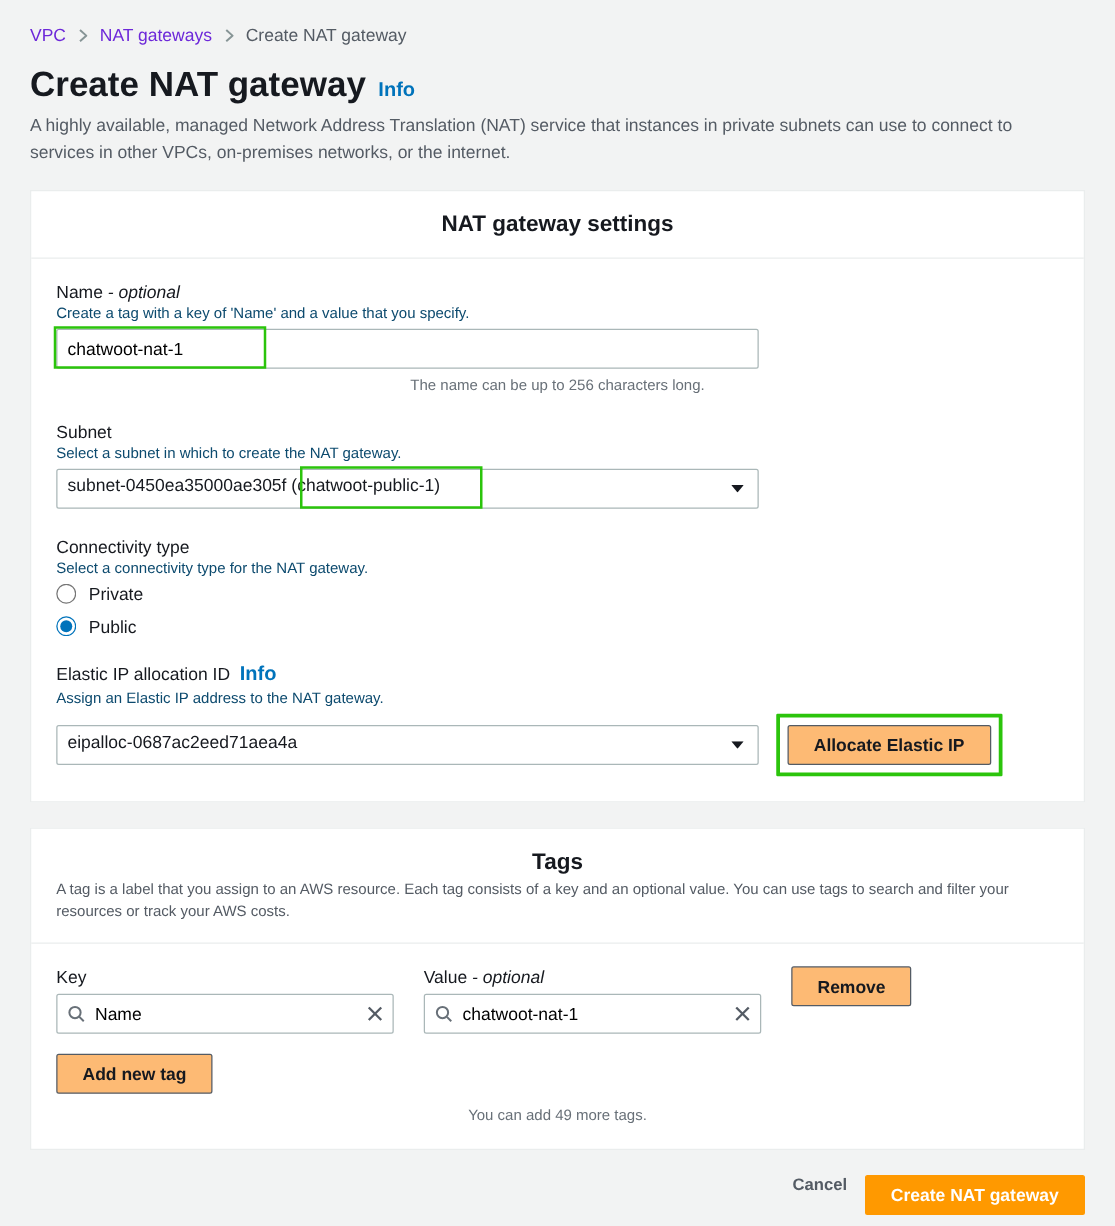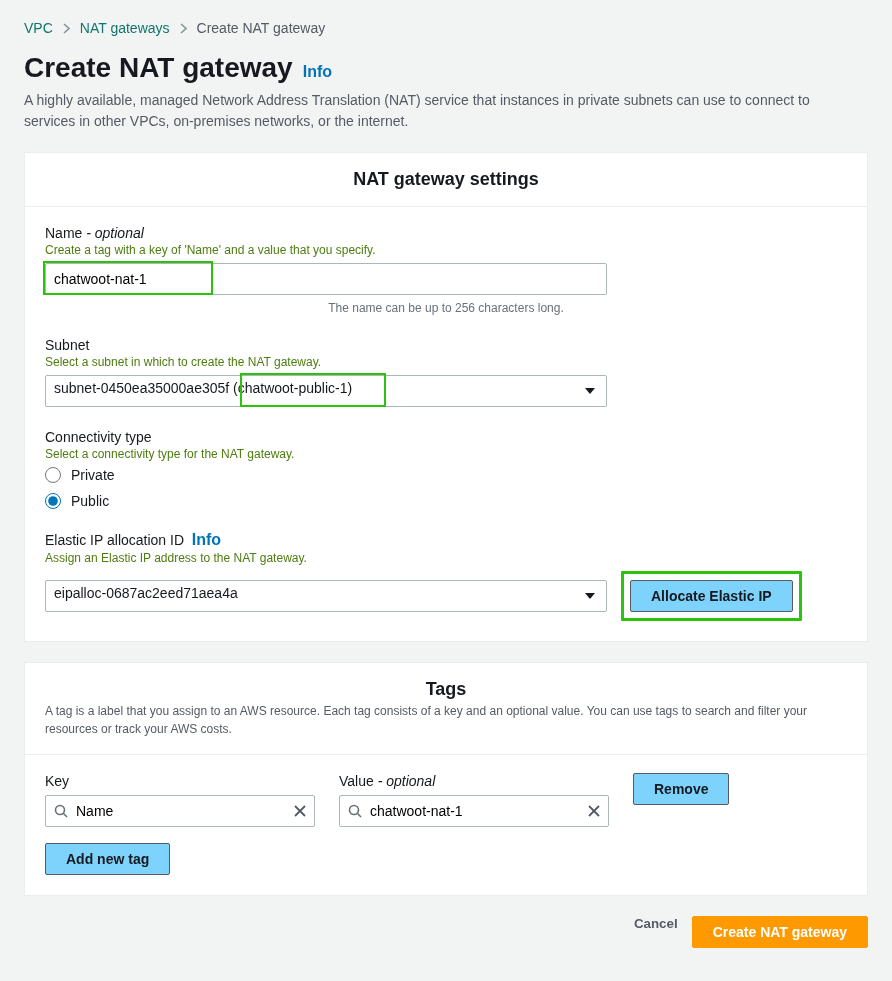--- a/index.html
+++ b/index.html
@@ -1,45 +1,45 @@
 <!DOCTYPE html>
 <html><head>
   <meta charset="utf-8">
   <style>
     * { box-sizing: border-box; margin: 0; padding: 0; }
     body { font-family: "Amazon Ember", "Helvetica Neue", Arial, sans-serif; background: #f2f3f3; color: #16191f; font-size: 14px; padding: 20px 24px; }
     .breadcrumb { display: flex; align-items: center; gap: 10px; font-size: 14px; margin-bottom: 16px; }
-    .breadcrumb a { color: #0f766e; text-decoration: none; cursor: pointer; }
+    .breadcrumb a { color: #6d28d9; text-decoration: none; cursor: pointer; }
     .breadcrumb .sep { color: #687078; }
     .breadcrumb .current { color: #545b64; }
     h1 { font-size: 28px; font-weight: 700; display: inline-block; }
     .header-row { display: flex; align-items: baseline; gap: 10px; margin-bottom: 6px; }
     .info-link { color: #0073bb; font-size: 16px; font-weight: 700; cursor: pointer; }
     .page-desc { color: #545b64; font-size: 14px; line-height: 1.5; margin-bottom: 20px; max-width: 830px; }
     .panel { background: #fff; border: 1px solid #eaeded; margin-bottom: 20px; }
     .panel-header { padding: 16px 20px; border-bottom: 1px solid #eaeded; }
     .panel-header h2 { font-size: 18px; font-weight: 700; text-align: center; }
     .panel-body { padding: 18px 20px 20px; }
     .panel-desc { color: #545b64; font-size: 12px; line-height: 1.5; margin-top: 2px; }
     .field { margin-bottom: 22px; }
     .field:last-child { margin-bottom: 0; }
     .field-label { font-size: 14px; color: #16191f; margin-bottom: 2px; }
     .field-label .opt { font-style: italic; font-weight: 400; }
-    .field-hint { color: #4d7c0f; font-size: 12px; margin-bottom: 6px; }
+    .field-hint { color: #0c4a6e; font-size: 12px; margin-bottom: 6px; }
     .field-constraint { color: #687078; font-size: 12px; margin-top: 6px; text-align: center; }
     .input-wrap { position: relative; }
     .text-input, .select-input { width: 562px; max-width: 100%; height: 32px; border: 1px solid #aab7b8; border-radius: 2px; padding: 4px 8px; font-size: 14px; background: #fff; }
     .select-input { padding-right: 30px; cursor: pointer; }
     .select-caret { position: absolute; right: 12px; top: 50%; transform: translateY(-50%); pointer-events: none; }
     .hl-box { position: absolute; border: 2px solid #2bc40b; pointer-events: none; }
     .radio-row { display: flex; align-items: center; gap: 10px; margin-bottom: 10px; cursor: pointer; }
     .radio-row:last-of-type { margin-bottom: 0; }
     .radio-row input[type="radio"] { width: 16px; height: 16px; accent-color: #0073bb; cursor: pointer; }
     .eip-row { display: flex; gap: 14px; align-items: center; }
-    .btn { display: inline-flex; align-items: center; justify-content: center; height: 32px; padding: 0 20px; border: 1px solid #545b64; border-radius: 2px; background: #7dd3fc; font-weight: 700; font-size: 14px; color: #16191f; cursor: pointer; white-space: nowrap; }
+    .btn { display: inline-flex; align-items: center; justify-content: center; height: 32px; padding: 0 20px; border: 1px solid #545b64; border-radius: 2px; background: #fdba74; font-weight: 700; font-size: 14px; color: #16191f; cursor: pointer; white-space: nowrap; }
     .btn-primary { background: #ff9900; border-color: #ff9900; color: #fff; }
     .btn-link { border: none; background: none; color: #545b64; font-weight: 700; }
     .hl-wrap { border: 3px solid #2bc40b; padding: 6px; border-radius: 1px; }
     .tags-row { display: flex; gap: 24px; align-items: flex-start; margin-bottom: 16px; }
     .tag-col { flex: 0 0 270px; }
     .tag-col-label { font-size: 14px; margin-bottom: 6px; }
     .tag-col-label .opt { font-style: italic; }
     .search-input-wrap { position: relative; }
     .search-input-wrap .search-icon { position: absolute; left: 9px; top: 50%; transform: translateY(-50%); color: #687078; }
     .search-input-wrap .clear-icon { position: absolute; right: 9px; top: 50%; transform: translateY(-50%); color: #545b64; cursor: pointer; }
@@ -185,19 +185,20 @@
                 <line x1="11" y1="1" x2="1" y2="11" stroke="#545b64" stroke-width="1.8"></line>
               </svg>
           </span>
         </div>
       </div>
       <div class="tag-remove-col">
         <button class="btn">Remove</button>
       </div>
     </div>
     <button class="btn">Add new tag</button>
+    <div class="field-constraint" style="margin-top:10px">You can add 49 more tags.</div>
   </div>
 </section>
 
 <div class="footer-actions">
   <button class="btn-link">Cancel</button>
   <button class="btn btn-primary">Create NAT gateway</button>
 </div>
 
 </body></html>

